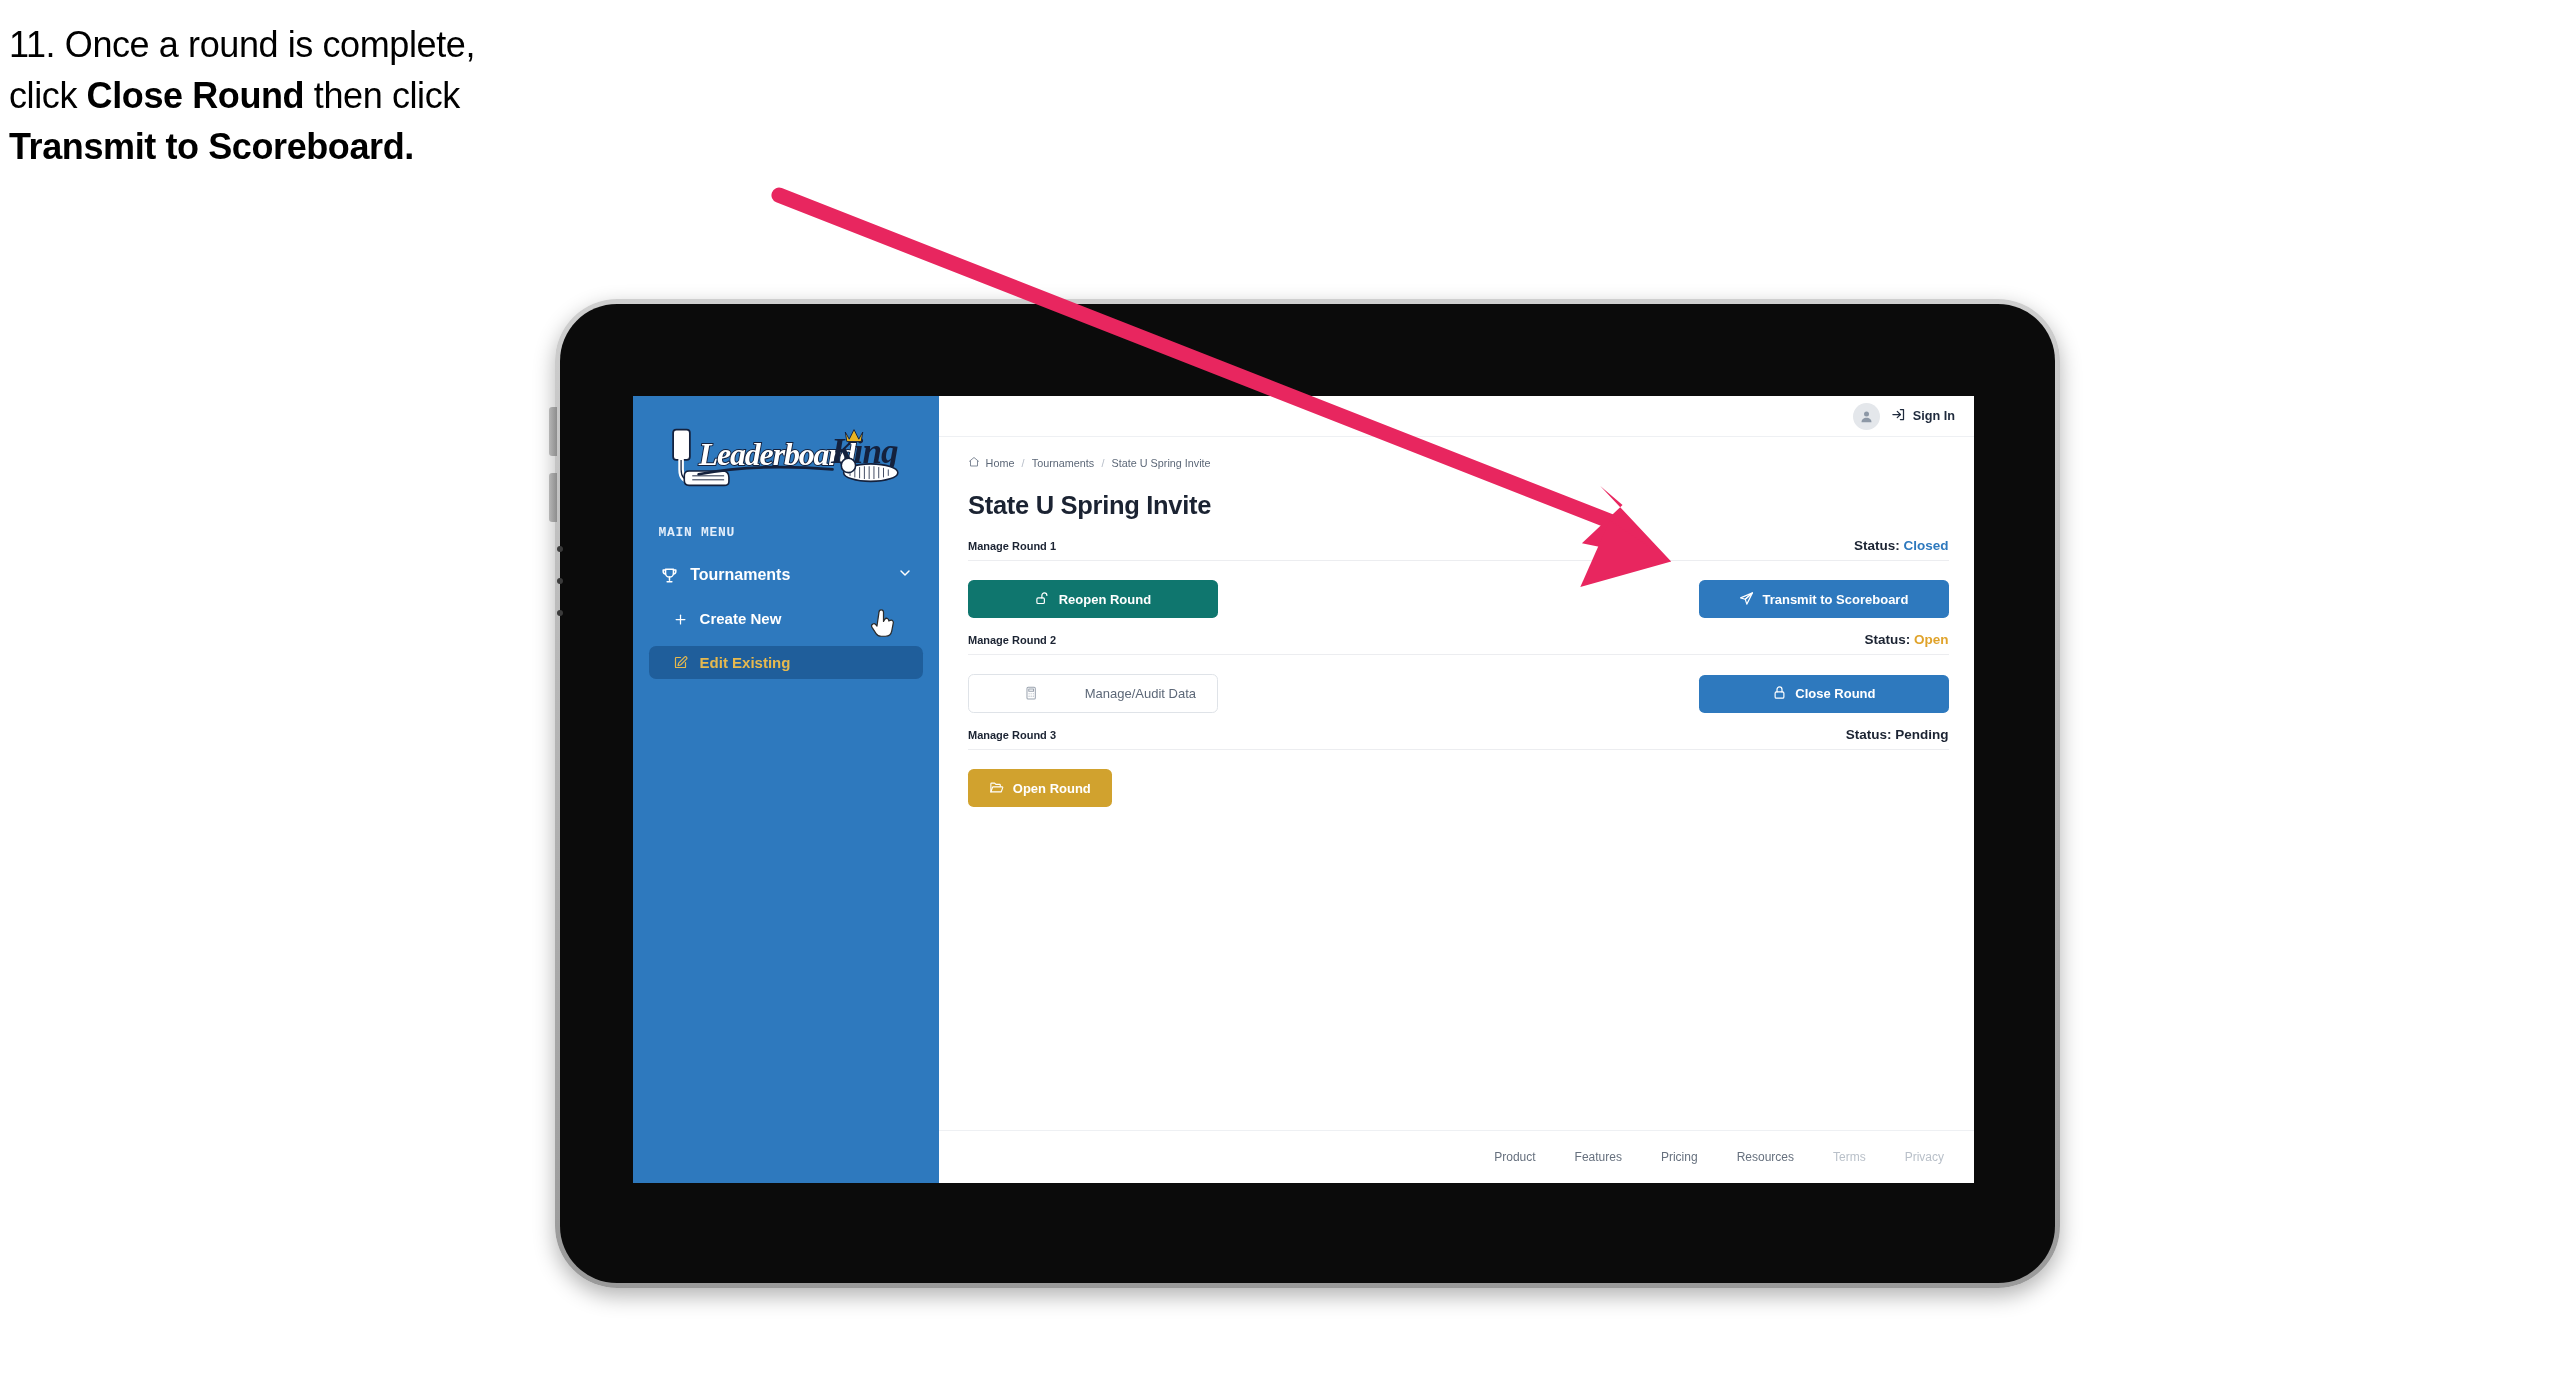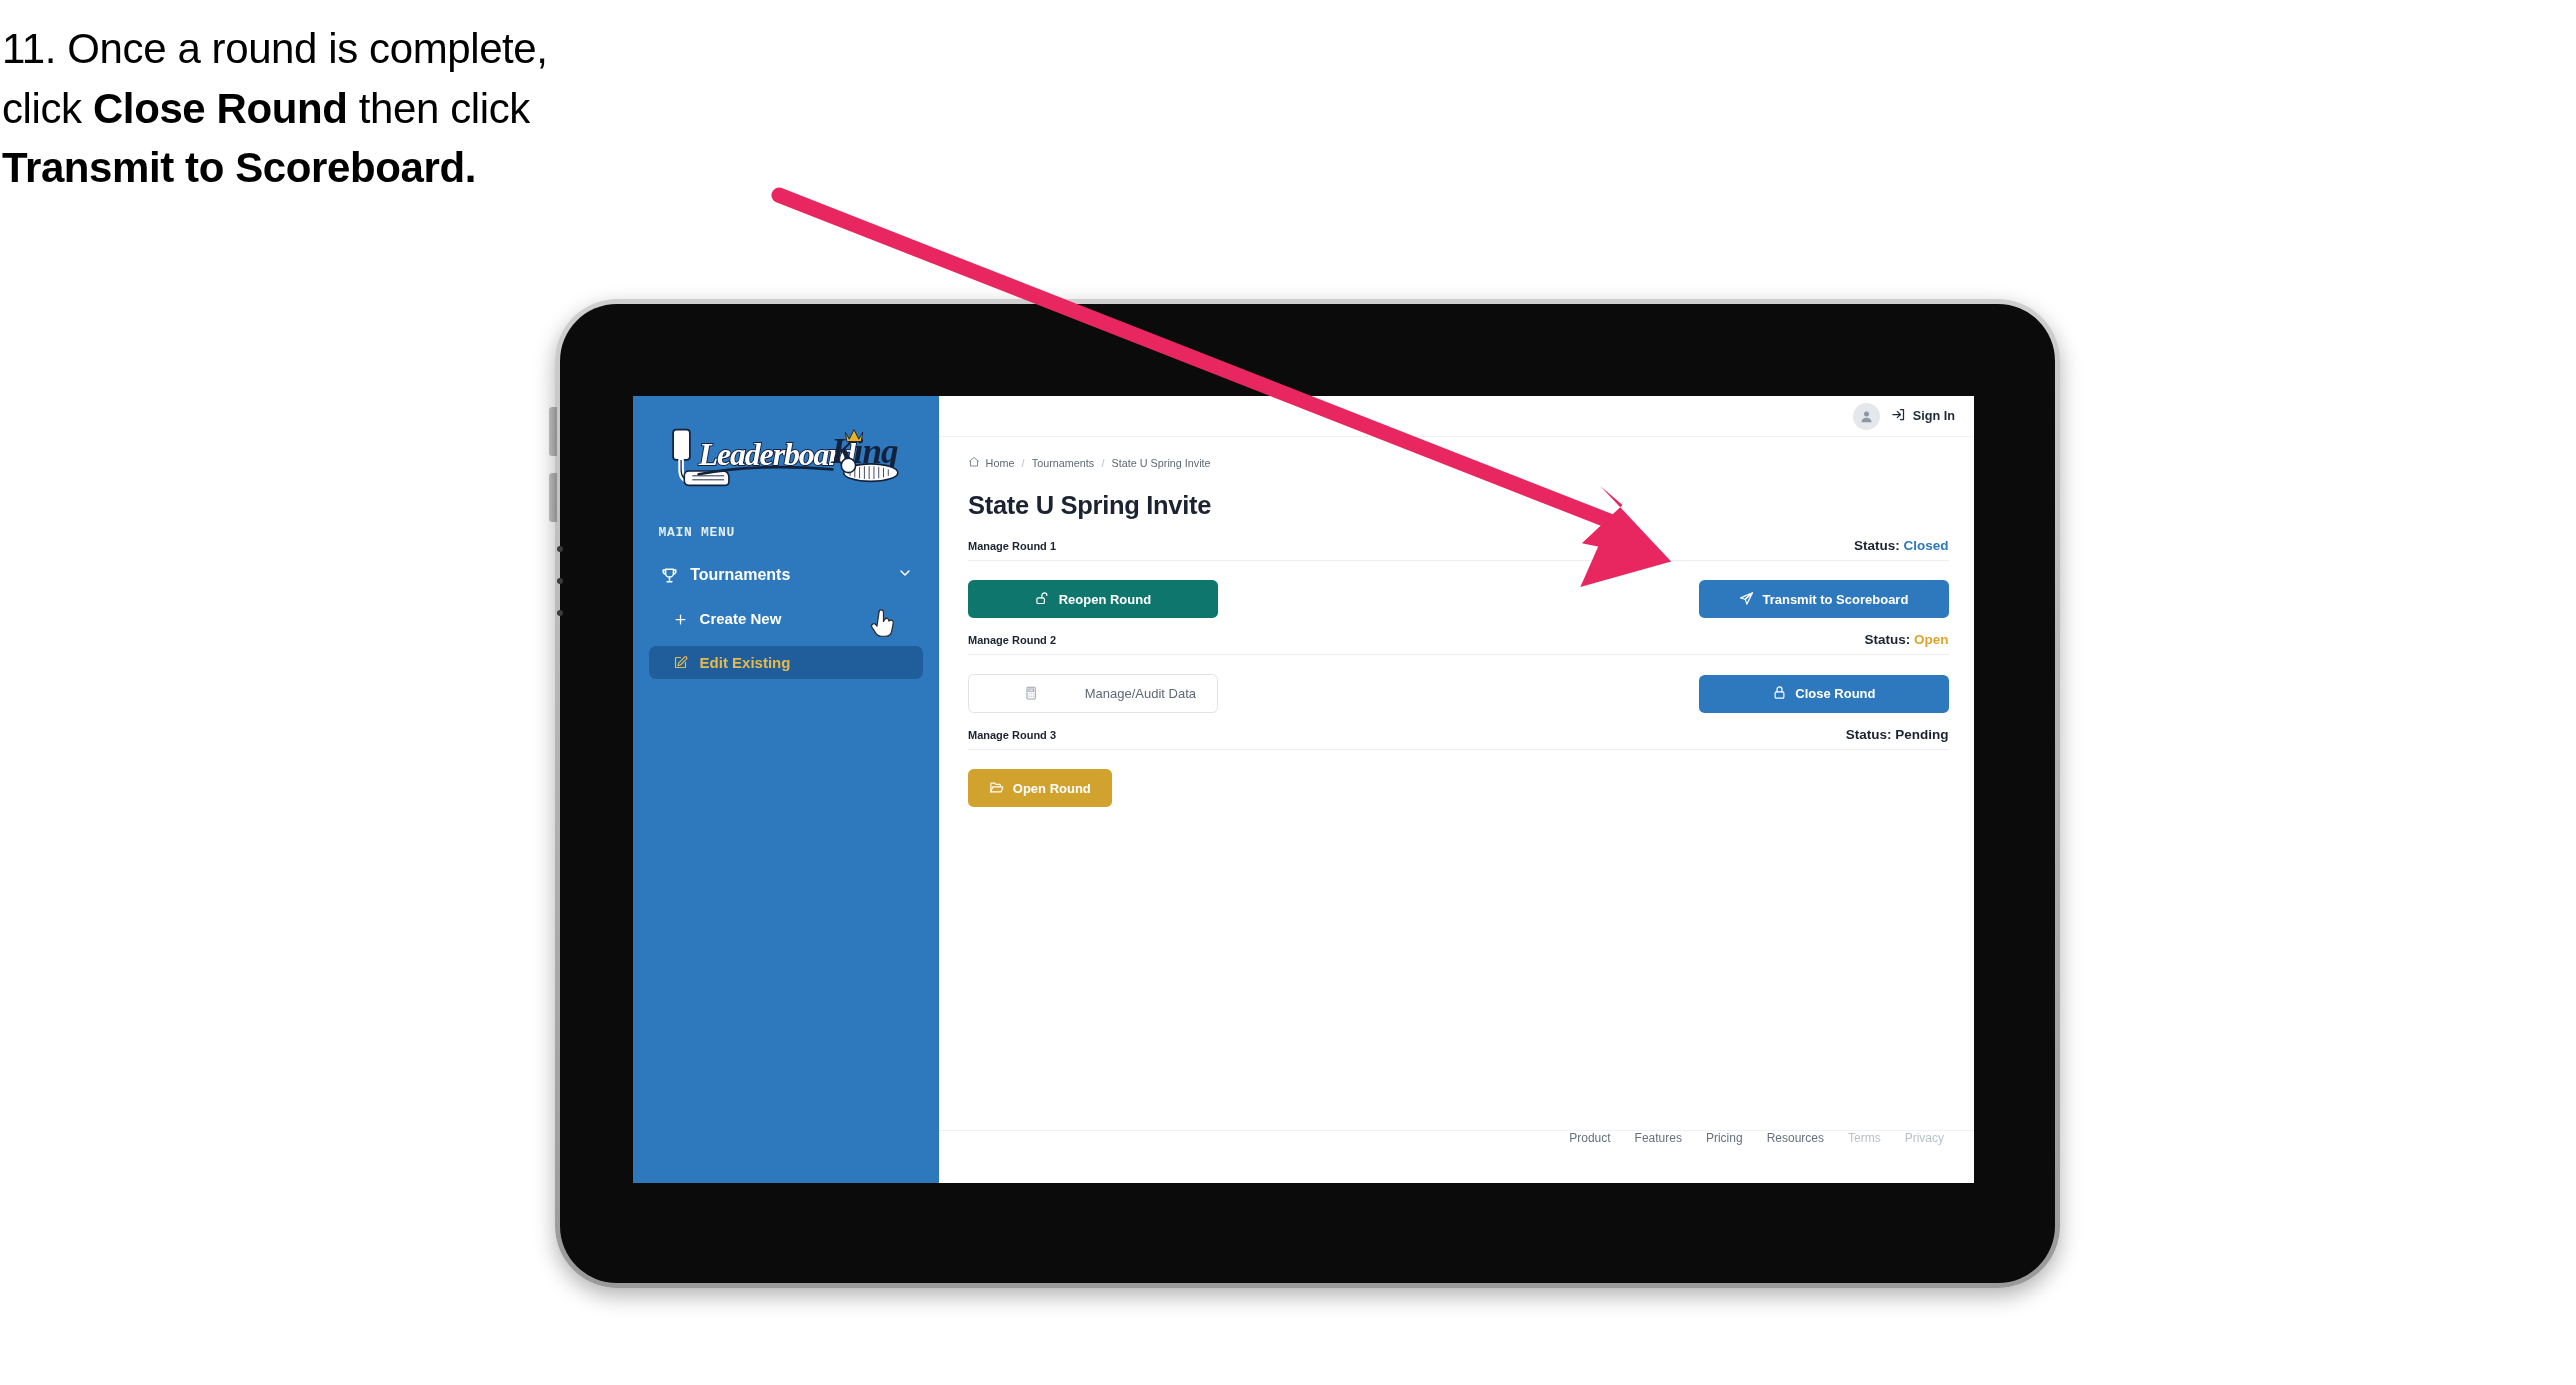--- a/index.html
+++ b/index.html
@@ -8,23 +8,23 @@
     background: #ffffff;
     font-family: "Liberation Sans", sans-serif;
     overflow: hidden;
   }
 
   #stage { position: relative; width: 2576px; height: 1386px; background:#fff; }
 
   
   .caption {
     position: absolute;
-    left: 2px; top: 19px;
+    left: 9px; top: 19px;
     width: 860px;
-    font-size: 42px;
+    font-size: 36px;
     line-height: 1.42;
     color: #000000;
     font-weight: 400;
     letter-spacing: -0.4px;
   }
   .caption b { font-weight: 700; }
 
   
   .tablet {
     position: absolute;
@@ -199,22 +199,22 @@
     border: 0.8px solid #dfe3e8;
     min-width: 250px; justify-content:flex-end;
     font-weight: 500;
     gap: 46px;
   }
 
   
   .footer {
     border-top: 0.8px solid #eef0f3;
     height: 53px; flex: 0 0 53px;
-    display: flex; align-items: flex-start; justify-content: flex-end;
-    gap: 24px; padding-right: 30px;
+    display: flex; align-items: center; justify-content: flex-end;
+    gap: 39px; padding-right: 30px;
   }
   .footer a { font-size: 12px; color: #66707e; text-decoration: none; font-weight: 500; }
   .footer a.muted { color: #b9c0c9; }
 
   
   .arrow-layer {
     position: absolute; left: 0; top: 0;
     width: 2576px; height: 1386px;
     pointer-events: none;
   }

